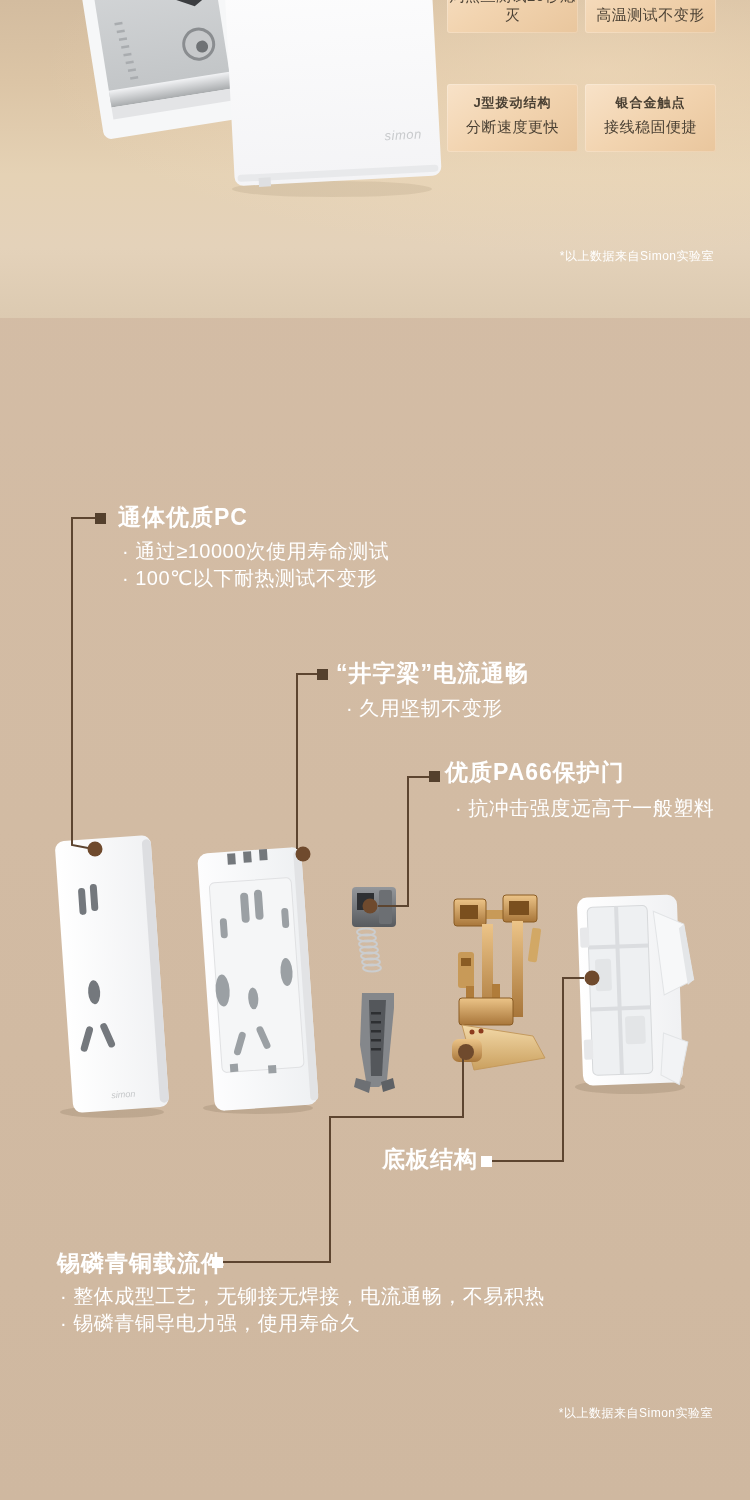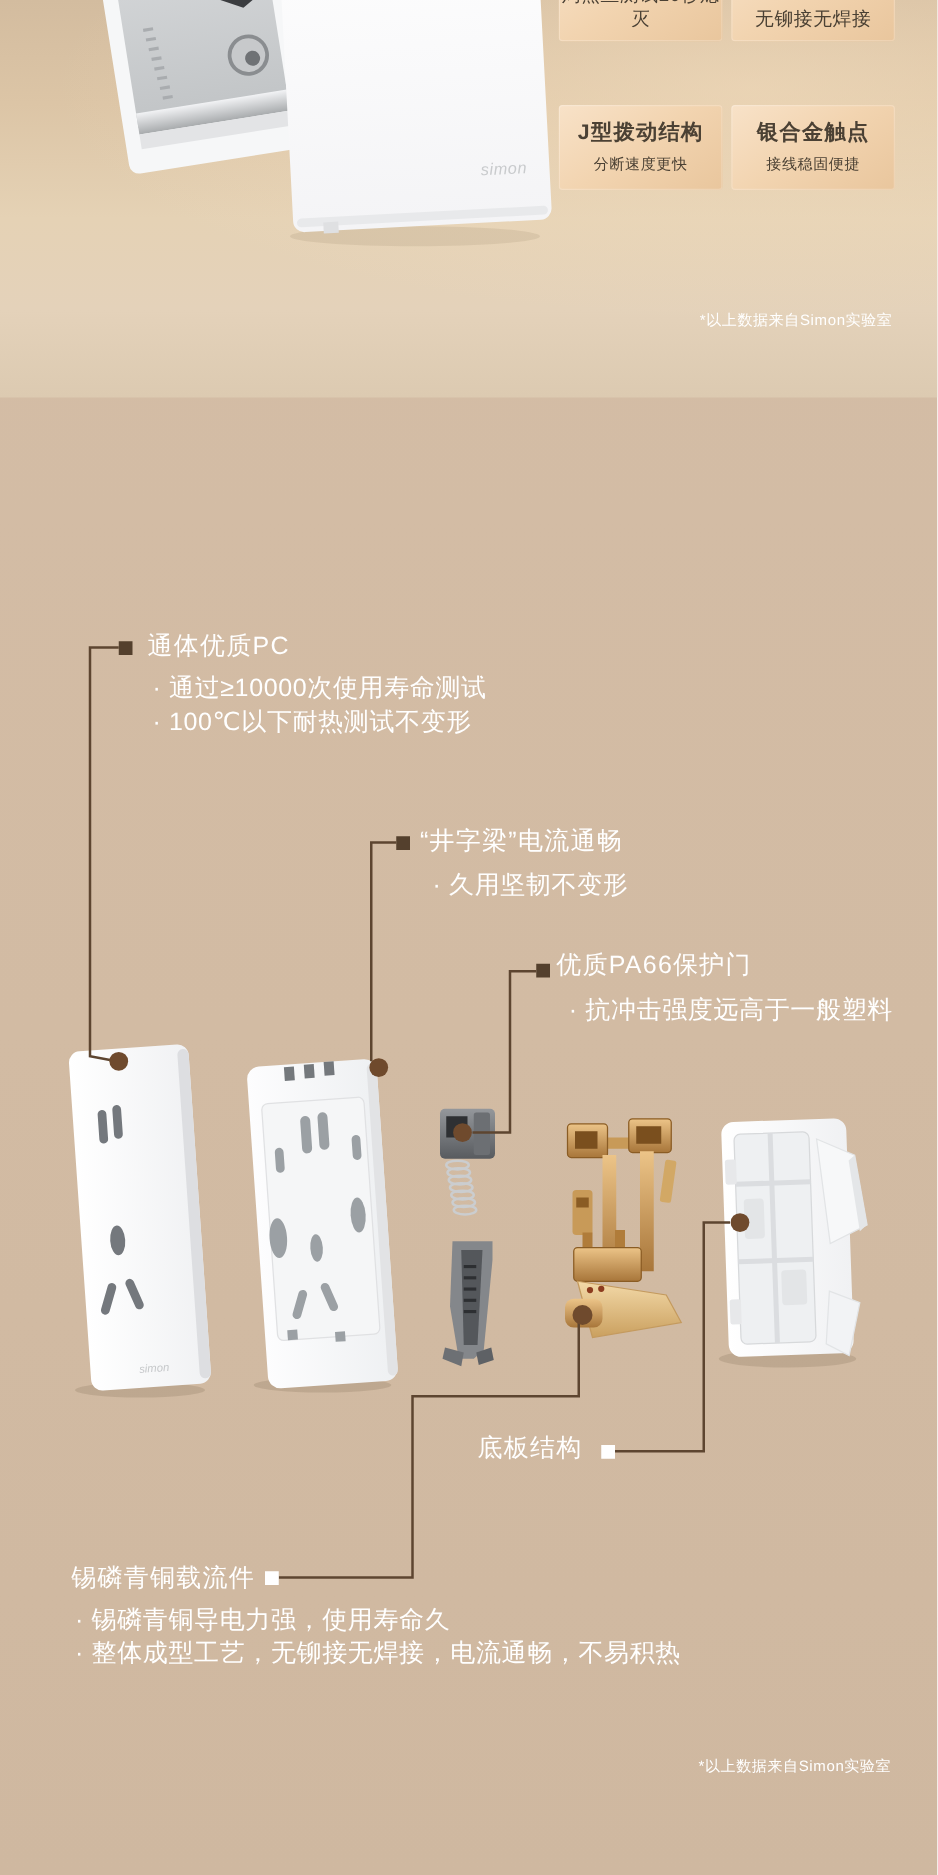--- a/index.html
+++ b/index.html
@@ -17,45 +17,45 @@
   }
   .fbox{
     position:absolute;width:131px;border-radius:3px;text-align:center;
     color:#4b4134;
     background:linear-gradient(145deg,#f8e2c8 0%,#f2d4b0 48%,#e9c69d 100%);
     box-shadow:inset 0 0 0 1px rgba(255,255,255,0.22);
   }
   .fbox.r1{height:79px;top:-46px;display:flex;align-items:flex-end;justify-content:center;
     padding-bottom:8px;box-sizing:border-box;font-size:15px;letter-spacing:0.5px;}
   .fbox.r2{height:68px;top:84px;padding-top:10px;box-sizing:border-box;}
-  .fbox .t1{font-size:17px;font-weight:600;letter-spacing:1px;}
-  .fbox .t2{font-size:12px;margin-top:6px;letter-spacing:0.5px;}
+  .fbox .t1{font-size:13px;font-weight:600;letter-spacing:1px;}
+  .fbox .t2{font-size:15px;margin-top:6px;letter-spacing:0.5px;}
   .note{position:absolute;color:#ffffff;font-size:12px;letter-spacing:0.5px;}
   
   svg.layer{position:absolute;left:0;top:0;width:750px;height:1500px;pointer-events:none;}
   
   .marker{position:absolute;width:11px;height:11px;}
   .marker.dark{background:#54402d;}
   .marker.light{background:#ffffff;}
-  .c-title{position:absolute;margin:0;color:#fff;font-size:20px;font-weight:normal;
+  .c-title{position:absolute;margin:0;color:#fff;font-size:23px;font-weight:bold;
     letter-spacing:1px;line-height:26px;white-space:nowrap;}
   .c-bullets{position:absolute;color:#fff;font-size:20px;line-height:27px;
     letter-spacing:0.5px;white-space:nowrap;}
 </style>
 </head>
 <body>
 
 <div id="page">
 
   <div class="top-section">
     <div class="fbox r1" style="left:447px">
       <span>灼热丝测试20秒熄灭</span>
     </div>
     <div class="fbox r1" style="left:585px">
-      <span>无铆接无焊接</span>
+      <span>高温测试不变形</span>
     </div>
     <div class="fbox r2" style="left:447px">
       <div class="t1">J型拨动结构</div>
       <div class="t2">分断速度更快</div>
     </div>
     <div class="fbox r2" style="left:585px">
       <div class="t1">银合金触点</div>
       <div class="t2">接线稳固便捷</div>
     </div>
     <div class="note" style="right:36px;top:248px">*以上数据来自Simon实验室</div>
@@ -259,19 +259,19 @@
   <div class="c-bullets" style="left:455px;top:795px">
     <div>· 抗冲击强度远高于一般塑料</div>
   </div>
 
   <h3 class="c-title" style="left:382px;top:1146px">底板结构</h3>
   <div class="marker light" style="left:481px;top:1156px"></div>
 
   <h3 class="c-title" style="left:57px;top:1250px">锡磷青铜载流件</h3>
   <div class="marker light" style="left:212px;top:1257px"></div>
   <div class="c-bullets" style="left:60px;top:1283px">
+    <div>· 整体成型工艺，无铆接无焊接，电流通畅，不易积热</div>
     <div>· 锡磷青铜导电力强，使用寿命久</div>
-    <div>· 整体成型工艺，无铆接无焊接，电流通畅，不易积热</div>
   </div>
 
   <div class="note" style="right:37px;top:1405px">*以上数据来自Simon实验室</div>
 
 </div>
 
 </body></html>

